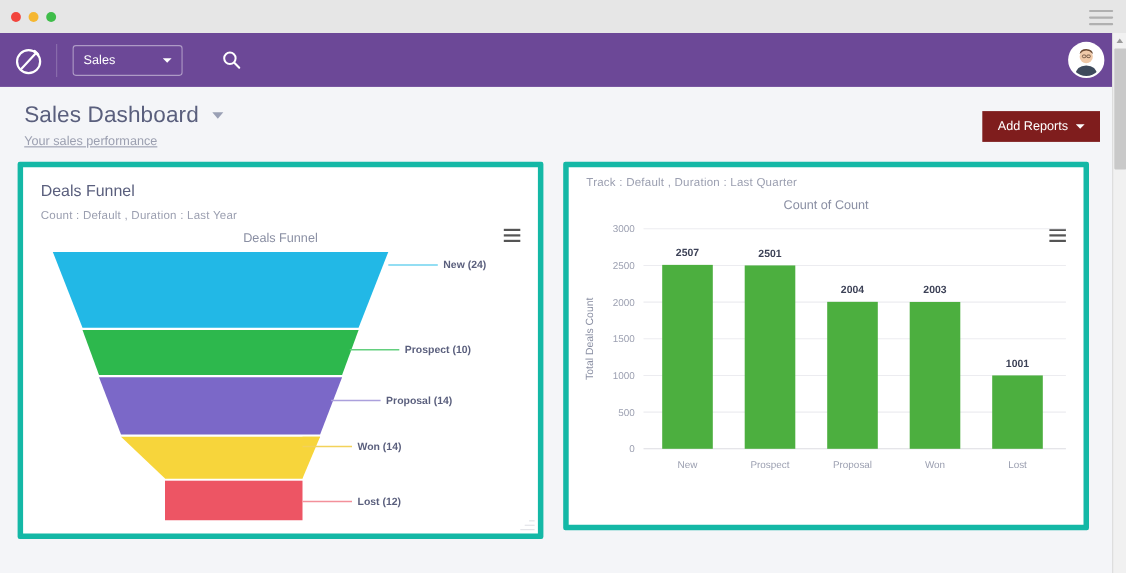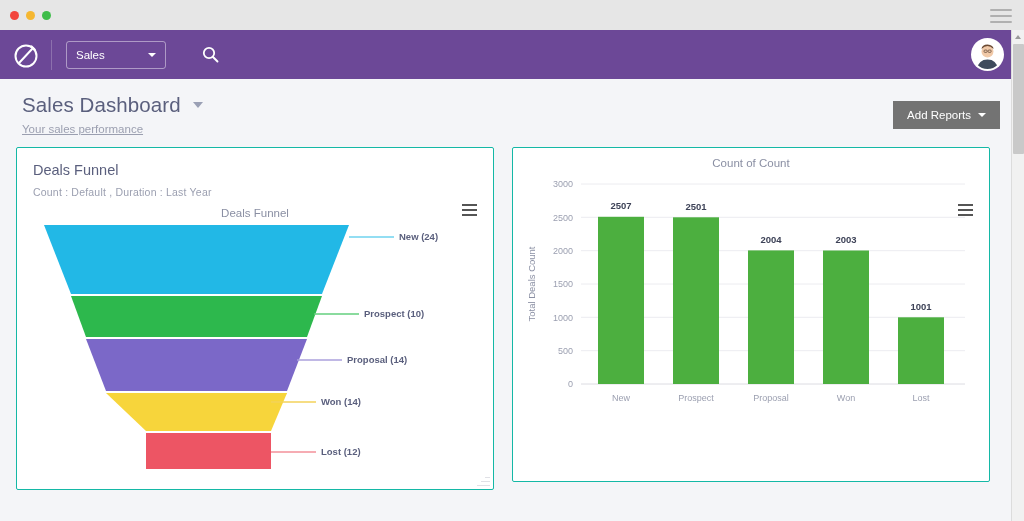--- a/index.html
+++ b/index.html
@@ -64,29 +64,29 @@
             border-radius: 50%; background: #fff; overflow: hidden;
             border: 2px solid rgba(255,255,255,.9); }
 
   
   .page-head { position: relative; height: 68px; padding: 14px 20px 0 22px; }
   .page-title-row { display: flex; align-items: center; gap: 12px; }
   .page-title { font-size: 20.5px; color: #5a5f7d; font-weight: 400; letter-spacing: .1px; }
   .title-caret { width: 0; height: 0; border-left: 5px solid transparent;
                  border-right: 5px solid transparent; border-top: 6px solid #9aa0b5; }
   .page-sub { font-size: 11.5px; color: #9b9fb0; margin-top: 6px; text-decoration: underline; }
-  .add-reports { position: absolute; right: 24px; top: 22px; background: #737373;
+  .add-reports { position: absolute; right: 24px; top: 22px; background: #7f1d1d;
                  color: #fff; font-size: 11.5px; border: none; border-radius: 0;
                  padding: 8px 14px; display: flex; align-items: center; gap: 7px;
                  cursor: pointer; }
   .add-reports .caret { border-top-color: #fff; }
 
   
   .cards { position: relative; padding: 0 16px; display: flex; gap: 18px; }
-  .card { position: relative; background: #fff; border: 1px solid #14b8a6;
+  .card { position: relative; background: #fff; border: 5px solid #14b8a6;
           border-radius: 2px; }
   .card-funnel { width: 478px; height: 343px; }
   .card-count { width: 478px; height: 335px; }
   .card-title { font-size: 14.5px; color: #5a5f7d; padding: 14px 0 0 16px; font-weight: 400; }
   .card-meta { font-size: 10.5px; color: #9b9fb0; padding: 8px 0 0 16px; letter-spacing: .2px; }
   .chart-title { text-align: center; font-size: 11.5px; color: #8a8fa3; margin-top: 9px; }
   .hamburger-chart { position: absolute; right: 16px; top: 56px; width: 15px; height: 12px;
                      display: flex; flex-direction: column; justify-content: space-between; }
   .hamburger-chart i { display: block; height: 2.4px; background: #555; }
   .resize-handle { position: absolute; right: 3px; bottom: 3px; width: 13px; height: 13px; }
@@ -220,20 +220,21 @@
         </div>
 
         <div class="resize-handle">
           <i class="rh1"></i>
           <i class="rh2"></i>
           <i class="rh3"></i>
         </div>
       </div>
 
       <div class="card card-count">
+        <div class="card-meta">Track : Default , Duration : Last Quarter</div>
         <div class="chart-title">Count of Count</div>
         <div class="hamburger-chart">
           <i></i>
           <i></i>
           <i></i>
         </div>
 
         <div class="chart-area">
           <svg width="476" height="250" viewBox="0 0 476 250">
 

